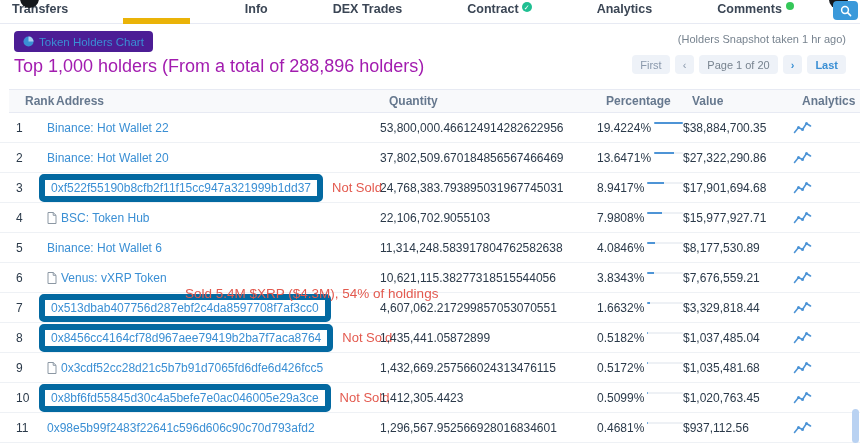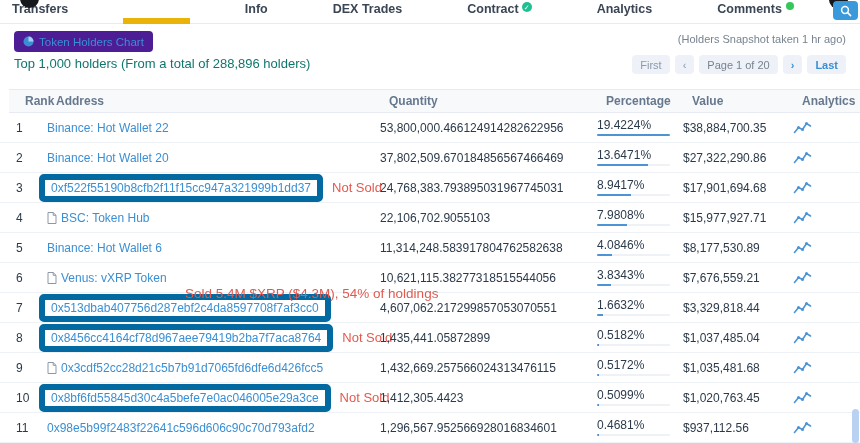--- a/index.html
+++ b/index.html
@@ -20,21 +20,21 @@
   .blob1 { top:-11px; left:20px; }
   .blob2 { top:-10px; left:829px; }
   
   .search-btn { position:absolute; top:1px; right:2px; width:25px; height:19px; background:#3a99da;
     border:none; border-radius:4px; display:flex; align-items:center; justify-content:center; cursor:pointer; z-index:3; }
   
   .chart-btn { position:absolute; left:14px; top:31px; height:21px; display:inline-flex; align-items:center; gap:5px;
     background:#4c1d95; color:#3a8fd4; border:none; border-radius:4px; font-size:11.5px; padding:0 9px;
     font-family:inherit; cursor:pointer; white-space:nowrap; }
   .snapshot-note { position:absolute; right:14px; top:33px; font-size:11px; color:#77838f; }
-  .summary { position:absolute; left:14px; top:56px; font-size:13px; color:#0f766e; }
+  .summary { position:absolute; left:14px; top:56px; font-size:18px; color:#a21caf; }
   .pagination { position:absolute; right:14px; top:55px; display:flex; gap:5px; }
   .pg-btn { height:19px; display:flex; align-items:center; padding:0 8px; background:#eef2f8; border:none;
     border-radius:4px; font-size:11px; font-family:Liberation Sans, sans-serif; color:#8a99ac; cursor:pointer; white-space:nowrap; }
   .pg-btn.blue { color:#3a8fd4; font-weight:700; }
   .pg-btn.page { color:#77838f; }
   
   .thead { position:absolute; top:89px; left:9px; right:0; height:24px; background:#f8f9fb;
     border-top:1px solid #e7eaf3; border-bottom:1px solid #e7eaf3;
     display:grid; grid-template-columns:31px 333px 217px 86px 110px 1fr; padding-left:16px; align-items:center;
     font-size:12px; font-weight:700; color:#66788e; }
@@ -43,21 +43,21 @@
     align-items:center; border-bottom:1px solid #eef1f5; font-size:12px; position:relative; }
   .c { white-space:nowrap; overflow:visible; }
   .rank { color:#2b3a4a; }
   .addr { display:flex; align-items:center; }
   .file-ic { display:inline-flex; margin-right:4px; }
   .addr-link { color:#3a8fd4; text-decoration:none; cursor:pointer; }
   .addr-link.boxed { border:6px solid #0369a1; border-radius:5px; padding:1px 6px; margin-left:-8px; }
   .note { color:#e3594e; font-size:13px; margin-left:9px; }
   .annot { position:absolute; left:185px; top:-6px; color:#e3594e; font-size:13.5px; line-height:14px; z-index:2; white-space:nowrap; }
   .qty, .val { color:#2b3a4a; }
-  .pct { display:flex; flex-direction:column; justify-content:center; gap:3px; }
+  .pct { display:flex; flex-direction:row; justify-content:center; gap:3px; }
   .pct-text { color:#2b3a4a; line-height:12px; }
   .bar { width:73px; height:2px; background:#eef1f5; border-radius:1px; overflow:hidden; }
   .fill { display:block; height:100%; background:#4d94d6; }
   .ana { display:flex; }
   .chart-ic { display:inline-flex; cursor:pointer; }
   
   .scroll-thumb { position:absolute; right:1px; bottom:0; width:7px; height:34px; background:#b9d2f2; border-radius:4px; }
 </style>
 </head>
 <body>

